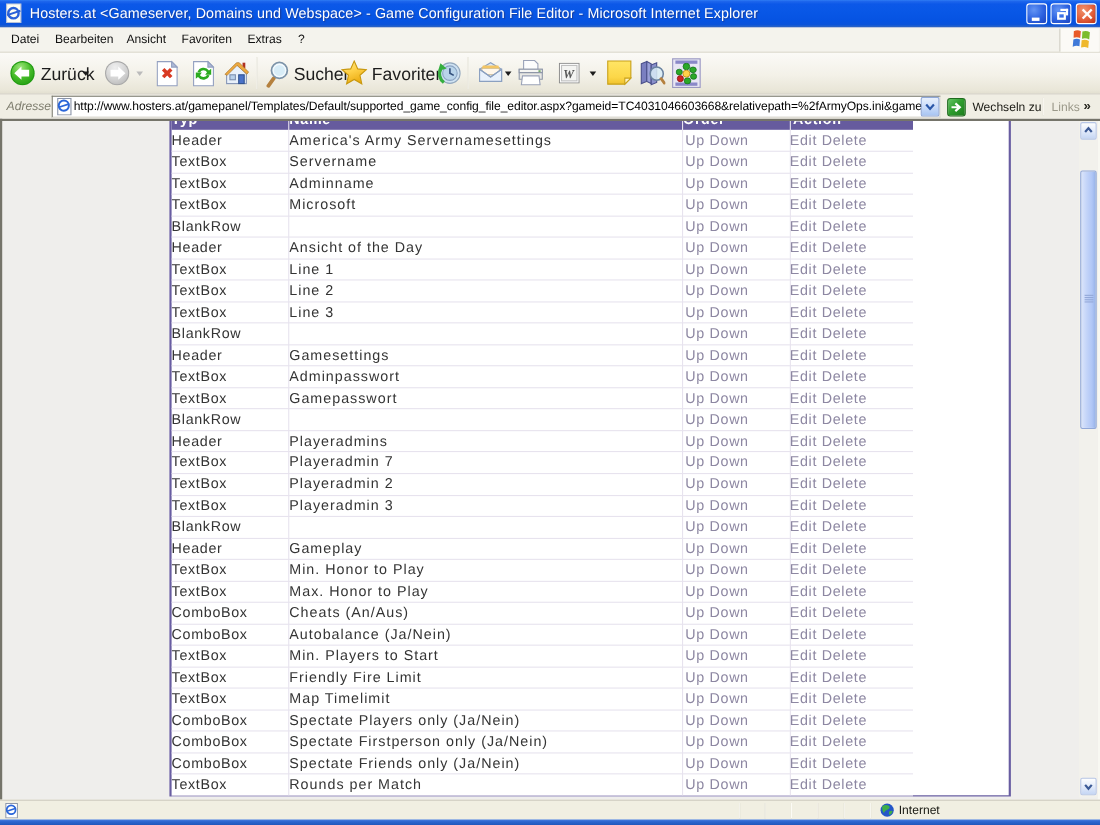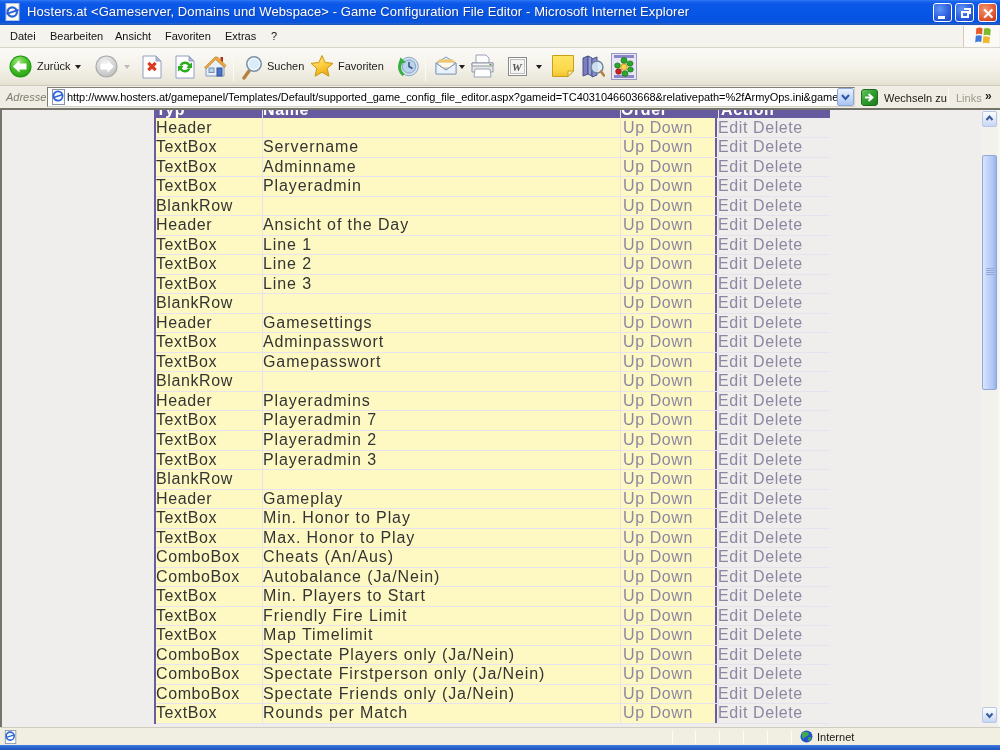--- a/index.html
+++ b/index.html
@@ -17,38 +17,38 @@
 #btn-max .g2{position:absolute;left:8px;top:4px;width:7px;height:6px;border:2px solid #fff;border-bottom:none;border-left:none;}
 #btn-close .g{position:absolute;left:3px;top:2px;font-size:15px;font-weight:bold;line-height:15px;}
 
 #menubar{position:absolute;left:0;top:25px;width:1000px;height:23px;background:#f4f3ed;border-bottom:1px solid #d8d5c8;}
 #menubar span{position:absolute;top:5px;font-size:11px;color:#111;}
 #winflag{position:absolute;left:963px;top:26px;width:36px;height:21px;background:#fbfaf6;border-left:1px solid #cfccc0;}
 
 #toolbar{position:absolute;left:0;top:48px;width:1000px;height:38px;
 background:linear-gradient(180deg,#fbfaf7 0%,#f3f1e8 55%,#e9e6d8 92%,#e2dfd0 100%);border-bottom:1px solid #cfccbe;}
 .tsep{position:absolute;top:4px;width:1px;height:29px;background:#cbc8ba;border-right:1px solid #fbfaf4;}
-.tlabel{position:absolute;top:12px;font-size:11px;color:#1c1c1c;}
+.tlabel{position:absolute;top:12px;font-size:16px;color:#1c1c1c;}
 
 #addrbar{position:absolute;left:0;top:86px;width:1000px;height:22px;background:#f0eee4;}
 #addrlabel{position:absolute;left:6px;top:5px;font-size:11px;color:#7c7b6c;font-style:italic;}
 #addrfield{position:absolute;left:47px;top:1px;width:808px;height:20px;background:#fff;border:1px solid #7e7e72;border-bottom-color:#d4d2c8;border-right-color:#d4d2c8;}
 #urltxt{position:absolute;left:19px;top:3px;font-size:11px;color:#000;white-space:nowrap;letter-spacing:-0.05px;}
 #addrdrop{position:absolute;right:0px;top:0px;width:17px;height:18px;background:linear-gradient(180deg,#e8f0fd 0%,#cbdcf9 50%,#a8c5f2 100%);border:1px solid #90a8d8;border-radius:2px;color:#2b57a8;}
 #gobtn{position:absolute;left:861px;top:3px;width:17px;height:17px;border-radius:3px;border:1px solid #1e6b1e;
 background:linear-gradient(135deg,#66c666 0%,#2f9e2f 45%,#1d7c1d 100%);color:#fff;}
 #gotxt{position:absolute;left:884px;top:6px;font-size:11px;color:#1a1a14;}
 #linkssep{position:absolute;left:948px;top:3px;width:1px;height:16px;background:#cbc8ba;border-right:1px solid #fbfaf4;}
 #linkstxt{position:absolute;left:956px;top:6px;font-size:11px;color:#9b998a;}
 #chev{position:absolute;left:985px;top:3px;font-size:12px;font-weight:bold;color:#26261e;}
 
 #content{position:absolute;left:0;top:108px;width:1000px;height:619px;background:#efeeec;
 border-top:2px solid #75746a;border-left:2px solid #75746a;overflow:hidden;}
-#tbl{position:absolute;left:152px;top:-14px;width:563px;height:628px;
-background:#fef9c3;border:solid #685da1;border-width:2px 2px 1px 2px;font-size:16px;letter-spacing:0.6px;color:#343434;}
+#tbl{position:absolute;left:152px;top:-14px;width:765px;height:628px;
+background:#ffffff;border:solid #685da1;border-width:2px 2px 1px 2px;font-size:13px;letter-spacing:0.6px;color:#343434;}
 #thead{position:absolute;left:0;top:0;width:674px;height:19.5px;background:#665b9e;color:#fff;font-weight:bold;}
 #thead span{position:absolute;top:3.2px;}
 .vline{position:absolute;width:1px;top:0;bottom:0;background:#e7e3ee;}
 .row{position:absolute;left:0;width:674px;height:19.53px;}
 .row div{position:absolute;top:0;height:19.53px;line-height:19.2px;white-space:nowrap;overflow:hidden;}
 .rl{position:absolute;left:0;width:674px;height:1px;background:#e7e3ee;}
 .d1{left:0px;}
 .d2{left:107px;letter-spacing:0.9px;}
 .d3{left:467px;color:#8d87a2;}
 .d4{left:562px;color:#8d87a2;}
@@ -266,41 +266,42 @@
           <span style="left:0px">Typ</span>
           <span style="left:107px">Name</span>
           <span style="left:465px">Order</span>
           <span style="left:565px">Action</span>
         </div>
    <div class="vline" style="left:106px"></div>
    <div class="vline" style="left:464px"></div>
    <div class="vline" style="left:562px"></div>
 <div class="row" style="top:19.50px">
           <div class="d1">Header</div>
+          <div class="d2">America's Army Servernamesettings</div>
           <div class="d3">Up Down</div>
           <div class="d4">Edit Delete</div>
         </div>
 <div class="rl" style="top:39.03px"></div>
 <div class="row" style="top:39.03px">
           <div class="d1">TextBox</div>
           <div class="d2">Servername</div>
           <div class="d3">Up Down</div>
           <div class="d4">Edit Delete</div>
         </div>
 <div class="rl" style="top:58.56px"></div>
 <div class="row" style="top:58.56px">
           <div class="d1">TextBox</div>
           <div class="d2">Adminname</div>
           <div class="d3">Up Down</div>
           <div class="d4">Edit Delete</div>
         </div>
 <div class="rl" style="top:78.09px"></div>
 <div class="row" style="top:78.09px">
           <div class="d1">TextBox</div>
-          <div class="d2">Playeradmin</div>
+          <div class="d2">Microsoft</div>
           <div class="d3">Up Down</div>
           <div class="d4">Edit Delete</div>
         </div>
 <div class="rl" style="top:97.62px"></div>
 <div class="row" style="top:97.62px">
           <div class="d1">BlankRow</div>
           <div class="d2"></div>
           <div class="d3">Up Down</div>
           <div class="d4">Edit Delete</div>
         </div>

